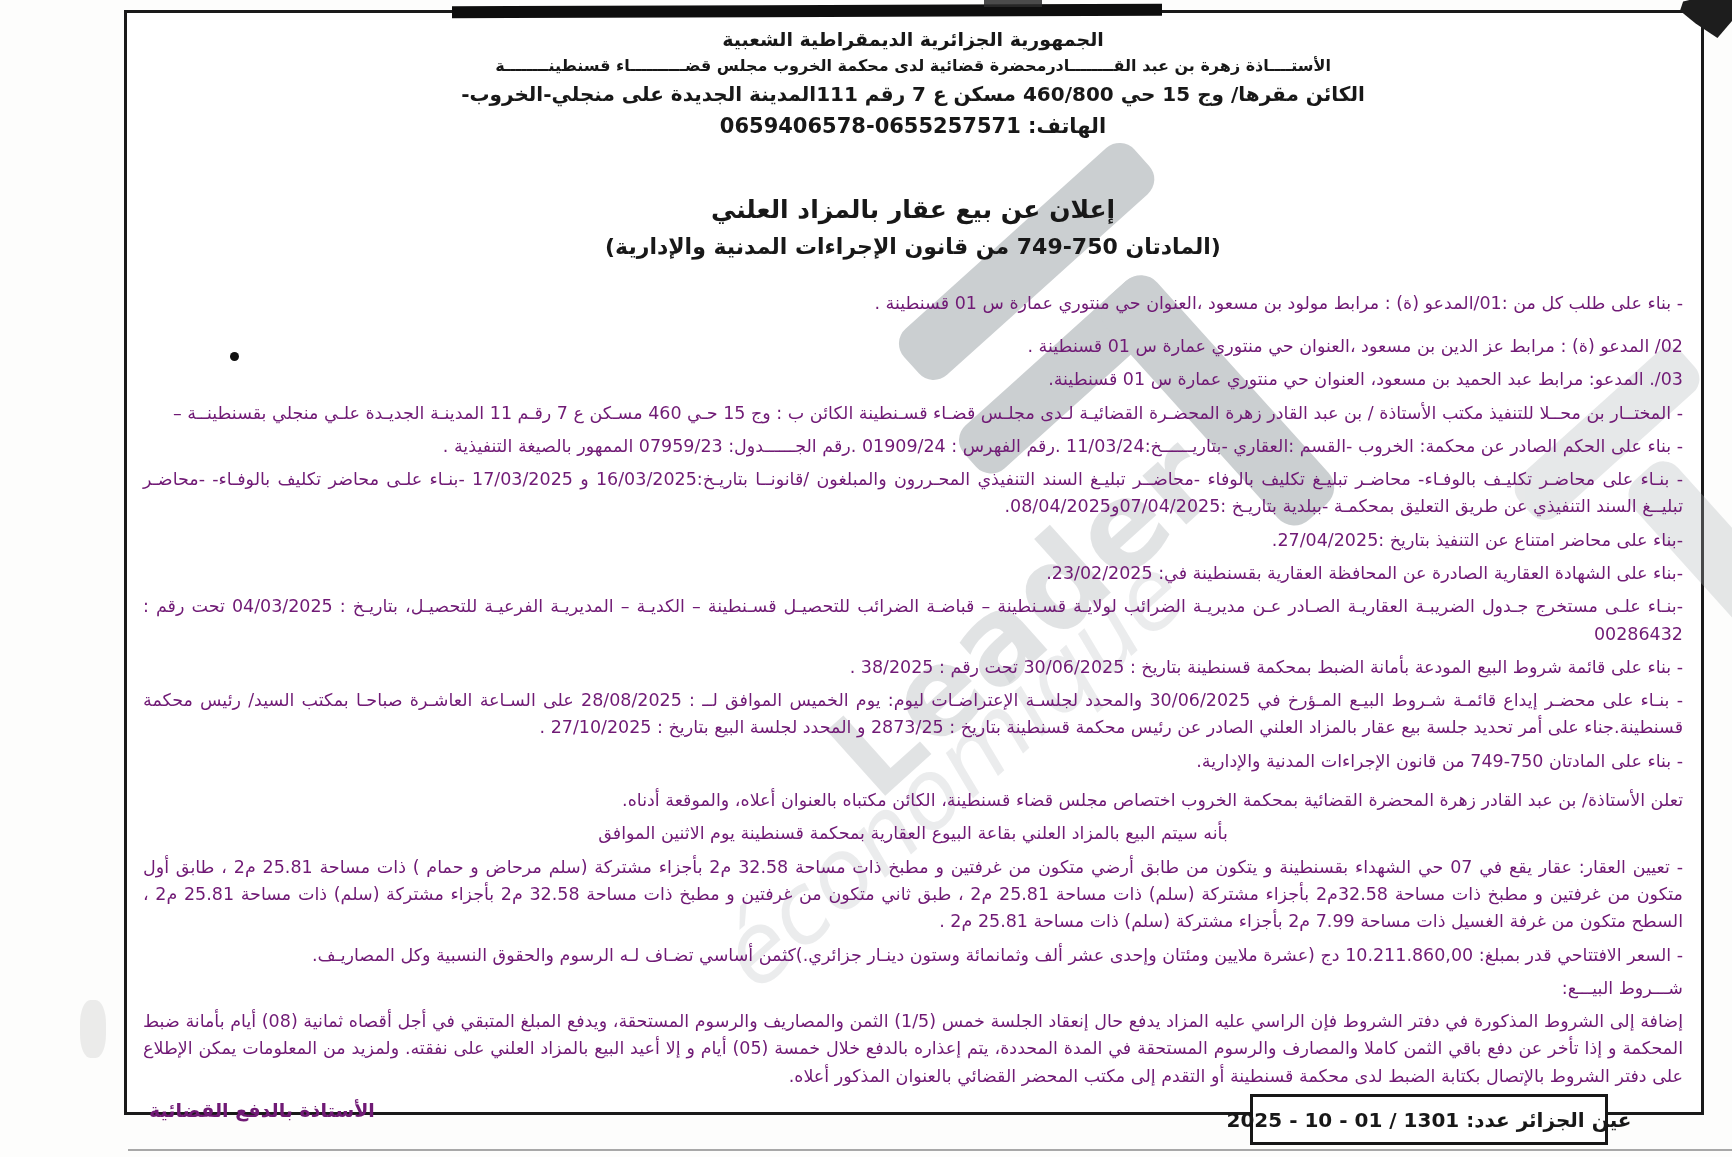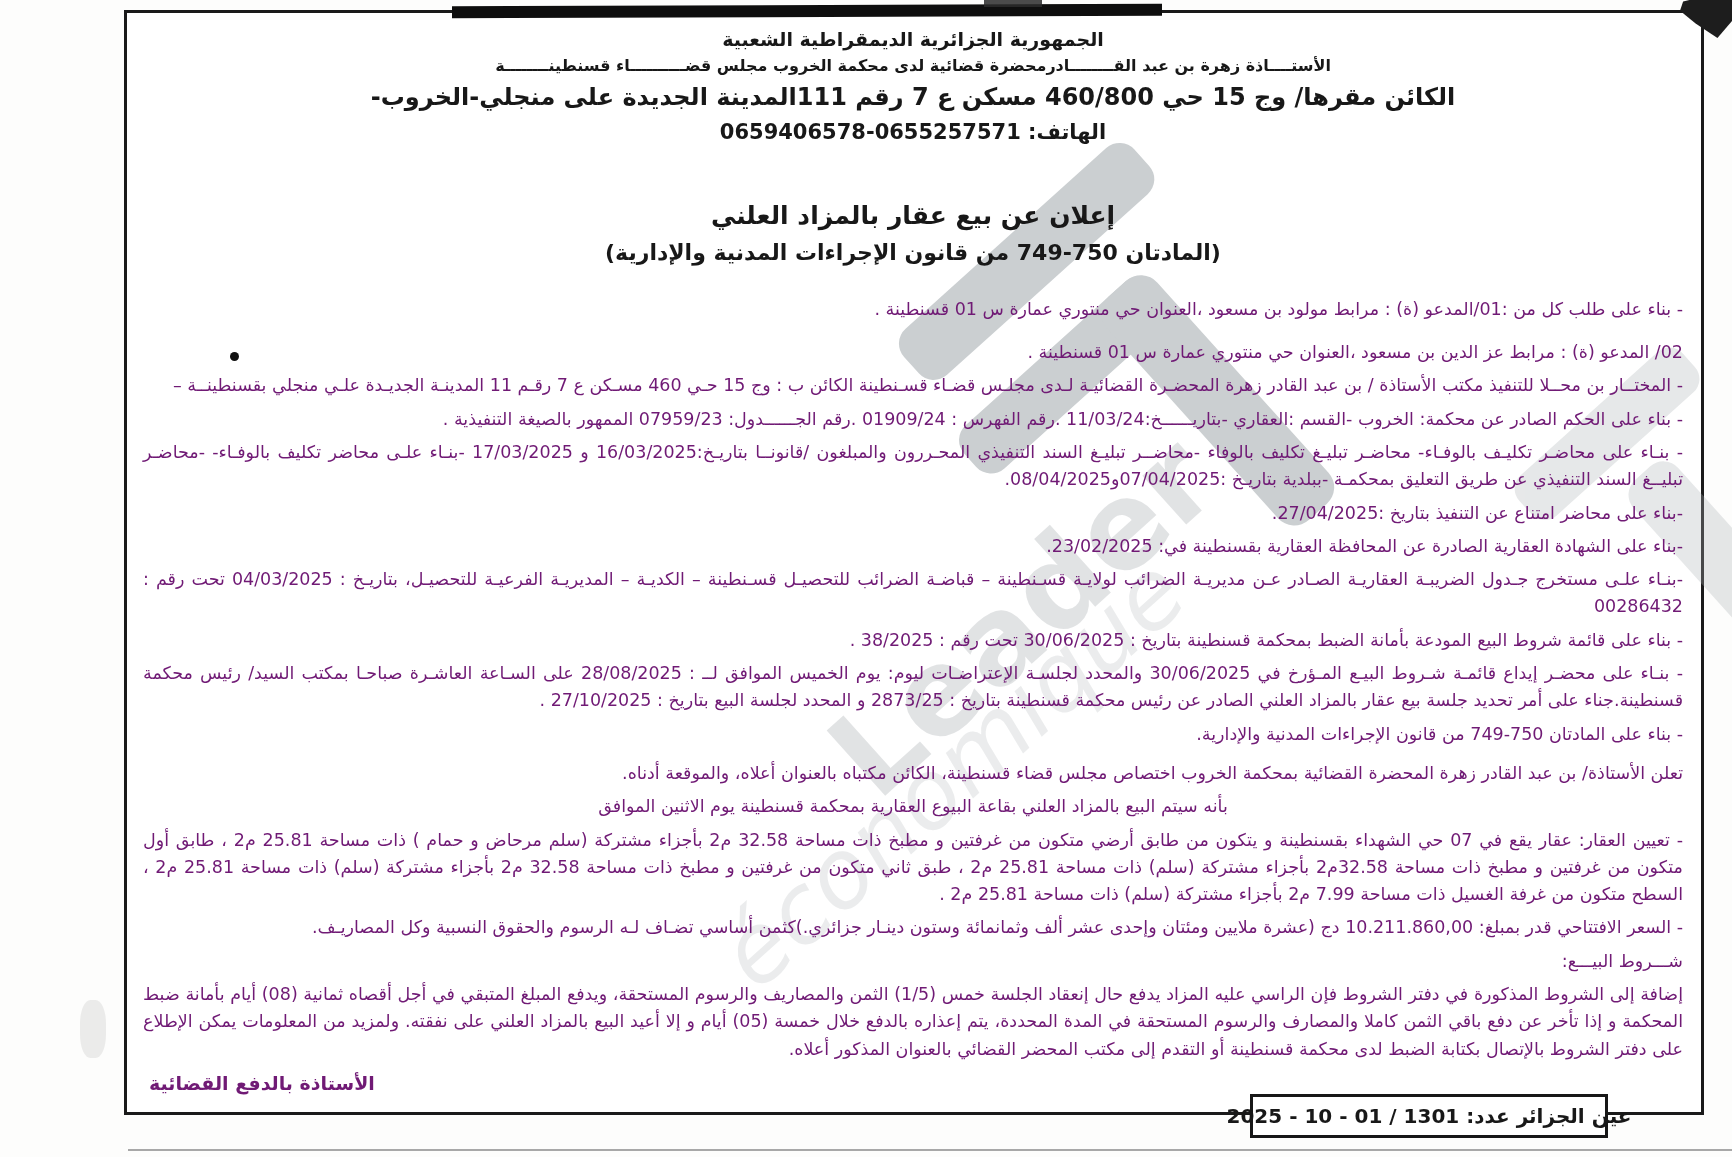--- a/index.html
+++ b/index.html
@@ -28,36 +28,36 @@
     padding:12px 18px 0 16px;
   }
 
   
   .watermark{position:absolute;left:560px;top:90px;width:1160px;height:960px;z-index:1;pointer-events:none;}
 
   
   .hdr{text-align:center;font-weight:bold;line-height:1.55;}
   .hdr .h1{font-size:19px;}
   .hdr .h2{font-size:16px;}
-  .hdr .h3{font-size:24px;}
+  .hdr .h3{font-size:20px;}
   .hdr .h4{font-size:21px;letter-spacing:.5px;}
   .hdr .h5{font-size:25px;margin-top:48px;}
   .hdr .h6{font-size:22px;margin-bottom:4px;}
 
   
   .bodytxt{margin-top:26px;font-size:17.5px;line-height:1.56;text-align:justify;color:#701a75;}
   .bodytxt p{margin:0 0 6px 0;}
   .bodytxt p.gap-after{margin-bottom:16px;}
   .bodytxt p.gap-before{margin-top:12px;}
   .bodytxt p.center{text-align:center;}
   .signature{font-weight:bold;font-size:19px;text-align:left;margin-top:2px;padding-left:6px;}
 
   
   .stamp{
-    position:absolute;left:1250px;top:1094px;width:358px;height:44px;z-index:6;
+    position:absolute;left:1250px;top:1094px;width:358px;height:51px;z-index:6;
     border:3px solid #171717;background:#fff;box-sizing:border-box;
     display:flex;align-items:center;justify-content:center;
     direction:rtl;font-weight:bold;font-size:20px;white-space:nowrap;
   }
 </style>
 </head>
 <body>
 
 <div class="scan-bar-top"></div>
 <div class="scan-dash-top"></div>
@@ -89,20 +89,21 @@
       <div class="h2">الأستــــاذة زهرة بن عبد القــــــــادرمحضرة قضائية لدى محكمة الخروب مجلس قضــــــــــاء قسنطينــــــــة</div>
       <div class="h3">الكائن مقرها/ وج 15 حي 460/800 مسكن ع 7 رقم 111المدينة الجديدة على منجلي-الخروب-</div>
       <div class="h4">الهاتف: 0655257571-0659406578</div>
       <div class="h5">إعلان عن بيع عقار بالمزاد العلني</div>
       <div class="h6">(المادتان 750-749 من قانون الإجراءات المدنية والإدارية)</div>
     </div>
 
     <div class="bodytxt">
       <p class="gap-after">- بناء على طلب كل من :01/المدعو (ة) : مرابط مولود بن مسعود  ،العنوان حي منتوري عمارة س 01 قسنطينة .</p>
       <p>02/ المدعو (ة) : مرابط عز الدين بن مسعود  ،العنوان حي منتوري عمارة س 01 قسنطينة .</p>
+      <p>03/. المدعو: مرابط عبد الحميد بن مسعود، العنوان حي منتوري عمارة س 01 قسنطينة.</p>
       <p>- المختــار بن محــلا للتنفيذ مكتب  الأستاذة / بن عبد القادر زهرة المحضـرة القضائيـة لـدى مجلـس قضـاء قسـنطينة الكائن ب : وج 15 حـي 460 مسـكن ع 7 رقـم 11 المدينـة الجديـدة علـي منجلي بقسنطينــة –</p>
       <p>- بناء على الحكم الصادر عن محكمة: الخروب -القسم :العقاري   -بتاريــــــخ:11/03/24 .رقم الفهرس : 01909/24 .رقم الجــــــدول: 07959/23 الممهور بالصيغة التنفيذية  .</p>
       <p>- بنـاء على محاضـر تكليـف بالوفـاء- محاضـر تبليـغ تكليف بالوفاء -محاضــر تبليـغ السند التنفيذي المحـررون والمبلغون /قانونــا بتاريـخ:16/03/2025 و 17/03/2025  -بنـاء علـى محاضر تكليف بالوفـاء- -محاضـر تبليــغ السند التنفيذي عن طريق التعليق بمحكمـة -ببلدية بتاريـخ :07/04/2025و08/04/2025.</p>
       <p>-بناء على محاضر امتناع عن التنفيذ بتاريخ :27/04/2025.</p>
       <p>-بناء على الشهادة العقارية الصادرة عن المحافظة العقارية بقسنطينة في: 23/02/2025.</p>
       <p>-بنـاء علـى مستخرج جـدول الضريبـة العقاريـة الصـادر عـن مديريـة الضرائب لولايـة قسـنطينة – قباضـة الضرائب للتحصيـل قسـنطينة – الكديـة – المديريـة الفرعيـة للتحصيـل، بتاريـخ : 04/03/2025 تحت رقم : 00286432</p>
       <p>- بناء على  قائمة شروط البيع المودعة بأمانة الضبط بمحكمة قسنطينة بتاريخ : 30/06/2025 تحت رقم : 38/2025 .</p>
       <p>- بنـاء على محضـر إيداع قائمـة شـروط البيـع المـؤرخ في 30/06/2025  والمحدد لجلسـة الإعتراضـات ليوم: يوم الخميس الموافق لــ : 28/08/2025 على السـاعة العاشـرة صباحـا بمكتب السيد/ رئيس محكمة قسنطينة.جناء على أمر تحديد جلسة بيع عقار بالمزاد العلني الصادر عن رئيس محكمة قسنطينة بتاريخ : 2873/25 و المحدد لجلسة البيع بتاريخ : 27/10/2025 .</p>
       <p>- بناء على المادتان 750-749 من قانون الإجراءات المدنية والإدارية.</p>
       <p class="gap-before">تعلن الأستاذة/ بن عبد القادر زهرة المحضرة القضائية بمحكمة الخروب     اختصاص مجلس قضاء قسنطينة، الكائن مكتباه بالعنوان أعلاه، والموقعة أدناه.</p>

